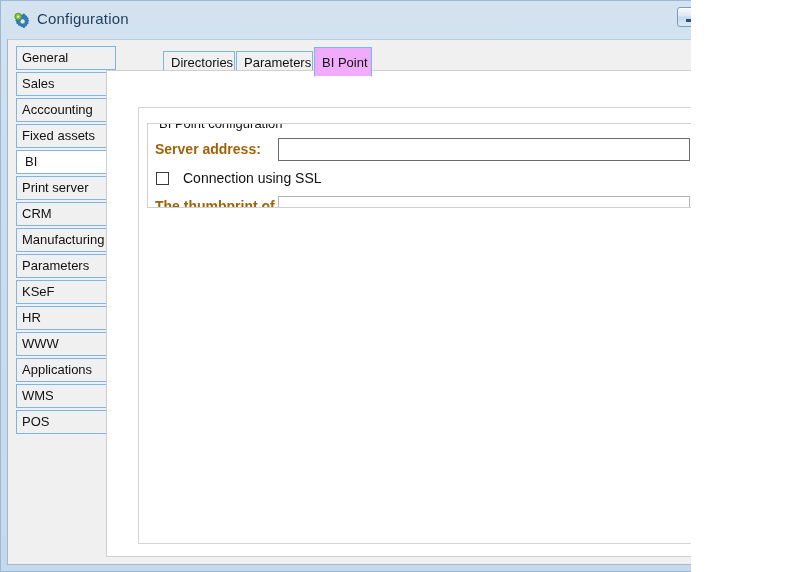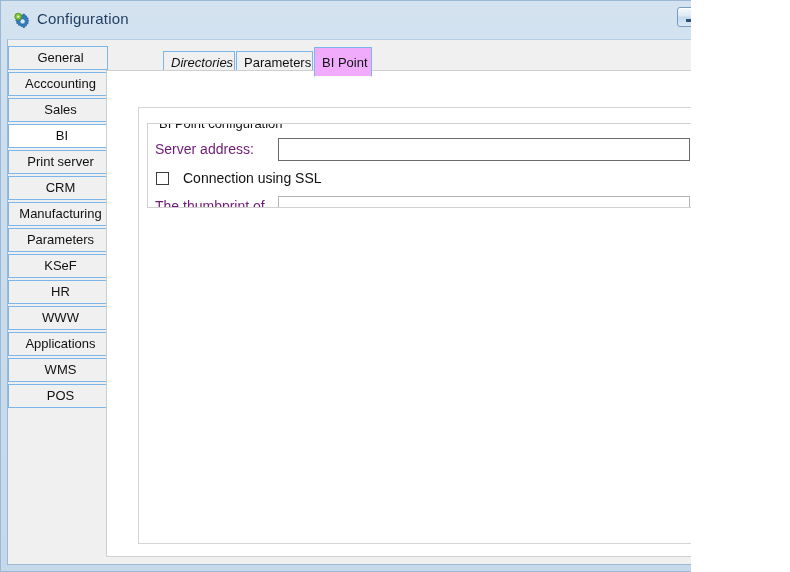--- a/index.html
+++ b/index.html
@@ -111,24 +111,23 @@
     height: 526px;
     box-sizing: border-box;
     background: #f0f0f0;
     border: 1px solid #9bb8d4;
     border-top-color: #b7cde1;
   }
 
   
   .sidebar {
     position: absolute;
-    left: 0;
+    left: 8px;
     top: 6px;
     width: 100px;
-    text-align: center;
   }
   .side-item {
     box-sizing: border-box;
     width: 100px;
     height: 24px;
     margin-bottom: 2px;
     border: 1px solid #7cb5e8;
     background: #f0f0f0;
     color: #111111;
     font-size: 13px;
@@ -213,22 +212,23 @@
     background: #ffffff;
     padding: 0 3px;
     font-size: 13px;
     color: #111111;
     white-space: nowrap;
   }
 
   .field-label {
     position: absolute;
     font-size: 14px;
-    color: #701a75;
-    white-space: nowrap;
+    color: #a16207;
+    white-space: nowrap;
+    font-weight: bold;
   }
   .label-server { left: 7px; top: 17px; }
   .label-thumb  { left: 7px; top: 74px; width: 120px; line-height: 17px; white-space: normal; }
 
   .txtbox {
     position: absolute;
     box-sizing: border-box;
     background: #ffffff;
   }
   .txt-server {
@@ -323,37 +323,38 @@
         <div class="win-btn close">
           <span class="glyph-close">✕</span>
         </div>
       </div>
     </div>
 
     <div class="client">
 
       <div class="sidebar">
         <div class="side-item">General</div>
+        <div class="side-item">Sales</div>
         <div class="side-item">Acccounting</div>
-        <div class="side-item">Sales</div>
+        <div class="side-item">Fixed assets</div>
         <div class="side-item selected">BI</div>
         <div class="side-item">Print server</div>
         <div class="side-item">CRM</div>
         <div class="side-item">Manufacturing</div>
         <div class="side-item">Parameters</div>
         <div class="side-item">KSeF</div>
         <div class="side-item">HR</div>
         <div class="side-item">WWW</div>
         <div class="side-item">Applications</div>
         <div class="side-item">WMS</div>
         <div class="side-item">POS</div>
       </div>
 
       <div class="tabstrip">
-        <div class="tab" style="left:0;width:72px;font-style:italic;">Directories</div>
+        <div class="tab" style="left:0;width:72px;">Directories</div>
         <div class="tab" style="left:73px;width:77px;">Parameters</div>
         <div class="tab active" style="left:151px;width:58px;">BI Point</div>
       </div>
 
       <div class="content-panel">
         <div class="content-inner">
 
           <div class="groupbox">
             <span class="group-legend">BI Point configuration</span>
 

